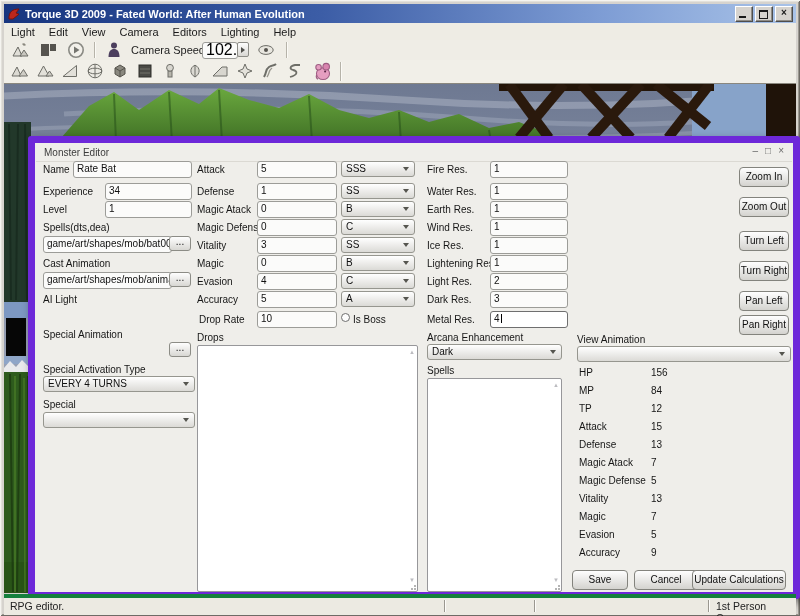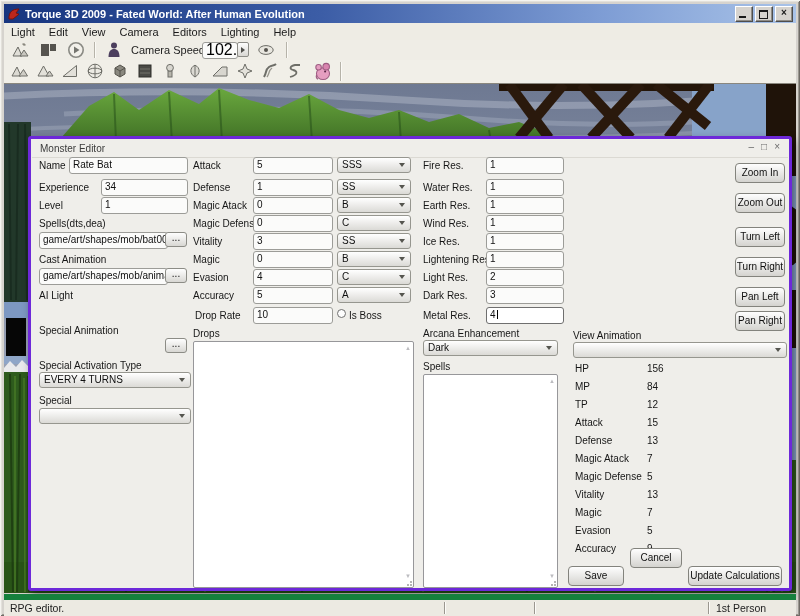--- a/index.html
+++ b/index.html
@@ -20,21 +20,21 @@
   .toolbar1{position:absolute;left:4px;top:40px;width:792px;height:20px;background:#efede6;border-bottom:1px solid #cfccc2;}
   .toolbar2{position:absolute;left:4px;top:60px;width:792px;height:23px;background:#f1efe8;border-bottom:1px solid #a29f96;}
   .tbi{position:absolute;top:1px;width:20px;height:18px;}
   .tbi2{position:absolute;top:2px;width:20px;height:18px;}
   .vsep{position:absolute;top:2px;bottom:2px;width:1px;background:#b6b3a9;box-shadow:1px 0 0 #fbfaf6;}
   .tb-label{position:absolute;top:4px;font-size:11px;color:#222;white-space:nowrap;}
   .spin{position:absolute;width:12px;height:15px;background:linear-gradient(#fdfdfc,#d8d7d3);border:1px solid #8c8c86;border-radius:2px;box-sizing:border-box;}
   .spin::after{content:"";position:absolute;left:3px;top:4px;border-top:3.5px solid transparent;border-bottom:3.5px solid transparent;border-left:4px solid #4e4e4a;}
   .viewport{position:absolute;left:4px;top:83px;width:792px;height:510px;border-top:1px solid #8a877e;box-sizing:border-box;}
   
-  .dialog{position:absolute;left:28px;top:136px;width:758px;height:449px;background:#efeeea;border:3px solid #6d28d9;
+  .dialog{position:absolute;left:28px;top:136px;width:758px;height:449px;background:#efeeea;border:7px solid #6d28d9;
       border-radius:3px;box-shadow:3px 4px 9px rgba(0,0,0,.45);font-size:10px;color:#101010;}
   .dlg-title{position:absolute;left:9px;top:4px;color:#3c3c3c;}
   .dlg-ctrl{position:absolute;top:2px;right:9px;color:#6b6b6b;font-size:10px;display:flex;gap:7px;}
   .hr{position:absolute;left:1px;right:1px;top:18px;border-top:1px solid #dbd9d3;}
   .l{position:absolute;white-space:nowrap;color:#161616;}
   .t{position:absolute;height:13px;background:#fbfbfa;border:1px solid #9c9c98;border-radius:3px;padding:1px 3px;
      white-space:nowrap;overflow:hidden;line-height:12px;}
   .t.focus{background:#ffffff;border-color:#6f6f6f;}
   .caret{display:inline-block;width:1px;height:9px;background:#000;vertical-align:-1px;margin-left:1px;}
   .c{position:absolute;height:14px;line-height:14px;background:linear-gradient(#ffffff,#dbdad6);border:1px solid #96968f;
@@ -42,21 +42,21 @@
   .c::after{content:"";position:absolute;right:5px;top:5px;border-left:3.5px solid transparent;border-right:3.5px solid transparent;border-top:4px solid #55554f;}
   .bb{position:absolute;width:22px;height:15px;background:linear-gradient(#fefefe,#d8d7d3);border:1px solid #8c8c86;
       border-radius:3px;text-align:center;line-height:10px;box-sizing:border-box;}
   .btn{position:absolute;background:linear-gradient(#fefefe,#d4d3cf);border:1px solid #83837d;border-radius:4px;
       text-align:center;box-sizing:border-box;}
   .lb{position:absolute;background:#fff;border:1px solid #97979a;border-radius:2px;}
   .sarrow{position:absolute;font-size:6px;color:#bcbcc0;right:2px;line-height:6px;}
   .grip{position:absolute;right:1px;bottom:1px;width:6px;height:6px;
       background:radial-gradient(circle at 2px 5px,#b5b5b5 1px,transparent 1.2px),radial-gradient(circle at 5px 2px,#b5b5b5 1px,transparent 1.2px),radial-gradient(circle at 5px 5px,#b5b5b5 1px,transparent 1.2px);}
   .radio{position:absolute;width:9px;height:9px;border:1px solid #6f6f6f;border-radius:50%;background:#fdfdfd;box-sizing:border-box;}
-  .statusbar{position:absolute;left:4px;top:594px;width:792px;height:17px;background:#eceae2;border-top:6px solid #15803d;
+  .statusbar{position:absolute;left:4px;top:594px;width:792px;height:17px;background:#eceae2;border-top:4px solid #15803d;
       font-size:10.5px;color:#222;}
   .sbd{position:absolute;top:2px;height:12px;width:1px;background:#9a978f;box-shadow:1px 0 0 #fdfcf9;}
 </style>
 </head>
 <body>
 
 <div class="win">
 
   <div class="titlebar">
     <svg width="14" height="14" viewBox="0 0 14 14">
@@ -389,21 +389,21 @@
     <span class="l" style="left:616px;top:404px">9</span>
 
     <span class="btn" style="left:704px;top:24px;width:50px;height:20px;line-height:18px">Zoom In</span>
     <span class="btn" style="left:704px;top:54px;width:50px;height:20px;line-height:18px">Zoom Out</span>
     <span class="btn" style="left:704px;top:88px;width:50px;height:20px;line-height:18px">Turn Left</span>
     <span class="btn" style="left:704px;top:118px;width:50px;height:20px;line-height:18px">Turn Right</span>
     <span class="btn" style="left:704px;top:148px;width:50px;height:20px;line-height:18px">Pan Left</span>
     <span class="btn" style="left:704px;top:172px;width:50px;height:20px;line-height:18px">Pan Right</span>
 
     <span class="btn" style="left:537px;top:427px;width:56px;height:20px;line-height:18px">Save</span>
-    <span class="btn" style="left:599px;top:409px;width:52px;height:20px;line-height:18px">Cancel</span>
+    <span class="btn" style="left:599px;top:427px;width:64px;height:20px;line-height:18px">Cancel</span>
     <span class="btn" style="left:657px;top:427px;width:94px;height:20px;line-height:18px">Update Calculations</span>
   </div>
 
   <div class="statusbar">
     <span style="position:absolute;left:6px;top:2px">RPG editor.</span>
     <span class="sbd" style="left:440px"></span>
     <span class="sbd" style="left:530px"></span>
     <span class="sbd" style="left:704px"></span>
     <span style="position:absolute;left:712px;top:2px">1st Person Camera</span>
   </div>

